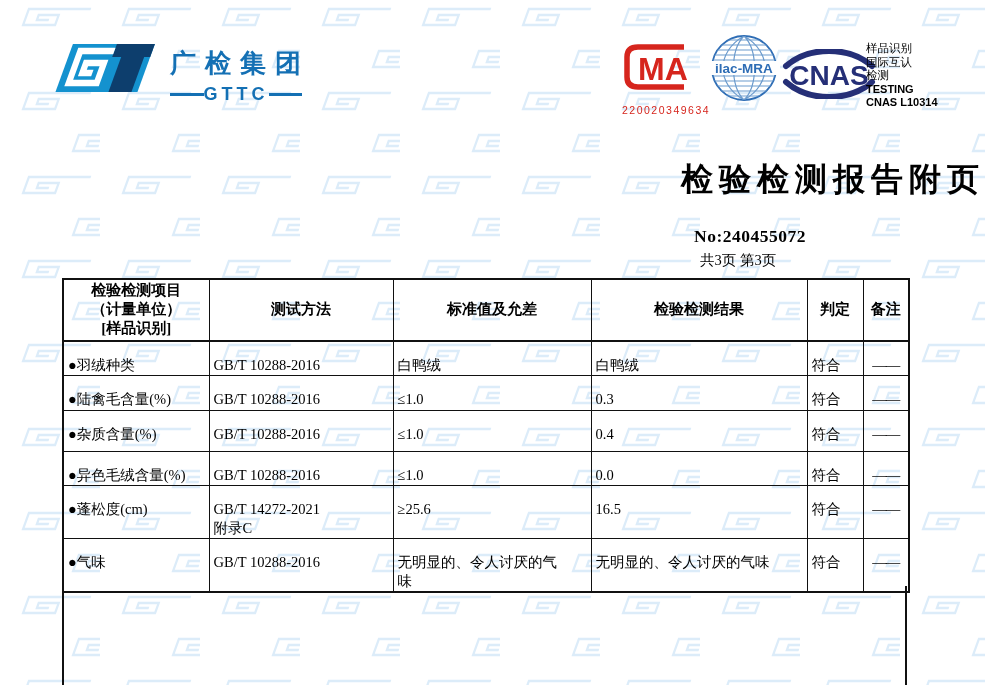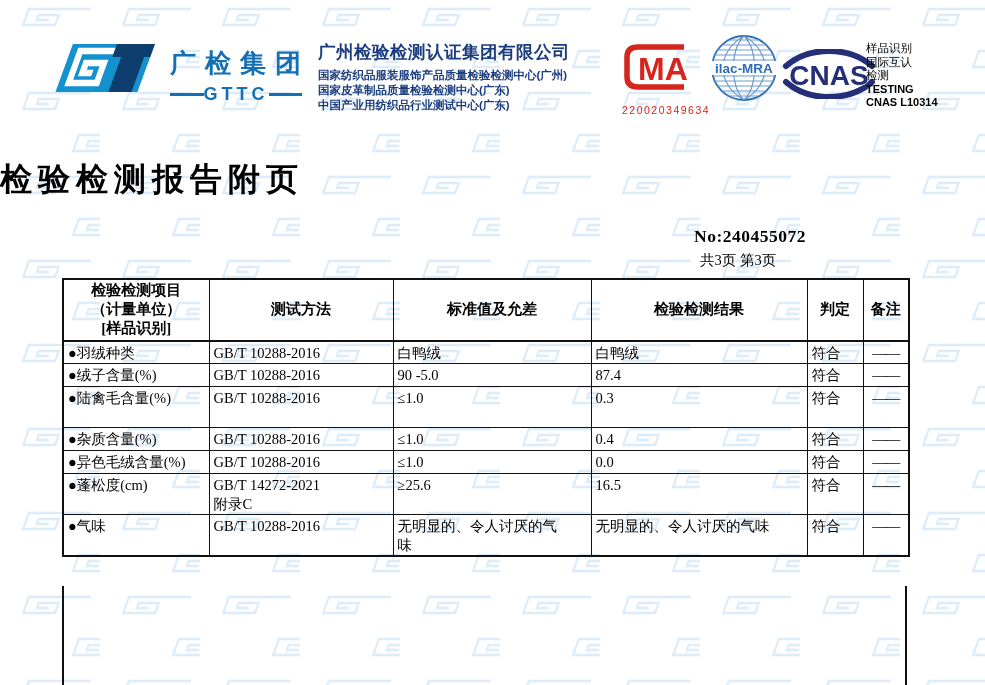--- a/index.html
+++ b/index.html
@@ -24,34 +24,34 @@
   
   .cma{position:absolute;left:622px;top:42px;width:82px;text-align:center;}
   .cma-num{color:#d6251d;font-size:10.5px;letter-spacing:1.5px;margin-top:8px;
            font-family:"Liberation Sans",sans-serif;}
   .ilac{position:absolute;left:708px;top:32px;}
   .cnas{position:absolute;left:781px;top:49px;}
   .accr{position:absolute;left:866px;top:42px;font-size:11.5px;line-height:13.5px;color:#000;}
   .accr .bold-line{font-family:"Liberation Sans",sans-serif;font-weight:bold;font-size:11px;}
 
   
-  .doc-title{position:absolute;left:0;top:158px;width:985px;text-align:left;
+  .doc-title{position:absolute;left:0;top:158px;width:985px;text-align:right;
              font-size:32px;font-weight:bold;letter-spacing:6px;}
   .report-no{position:absolute;left:694px;top:226px;font-size:17.5px;font-weight:bold;letter-spacing:0.5px;}
   .page-info{position:absolute;left:700px;top:251px;font-size:14.5px;}
 
   
   table.report{position:absolute;left:62px;top:278px;width:846px;border-collapse:collapse;
                table-layout:fixed;background:transparent;}
   table.report th,table.report td{border:1.8px solid #111;padding:1px 4px;color:#000;
                font-size:14.5px;line-height:1.28;overflow:hidden;}
   table.report{border:2.5px solid #111;}
   table.report thead th{text-align:center;font-weight:bold;font-size:15px;
                white-space:pre-line;height:57px;vertical-align:middle;border-bottom:2.2px solid #111;}
-  table.report tbody td{vertical-align:top;white-space:pre-line;padding-top:2px;}
+  table.report tbody td{vertical-align:top;white-space:pre-line;padding-top:14px;}
   tbody tr:nth-child(1),tbody tr:nth-child(2),tbody tr:nth-child(4),tbody tr:nth-child(5){height:23px;}
   tbody tr:nth-child(3){height:41px;}
   tbody tr:nth-child(6){height:40px;}
   tbody tr:nth-child(7),tbody tr:nth-child(8){height:39px;}
   td.c4{padding-left:5px;}
   td.c5{text-align:center;font-size:13px;letter-spacing:-1px;}
 
   
   .continuation{position:absolute;left:62px;top:586px;width:841px;height:99px;
                 border-left:2.5px solid #111;border-right:2.5px solid #111;}
@@ -84,26 +84,20 @@
     </g>
   </svg>
 
   <div class="brand-cn">广检集团</div>
   <div class="brand-en-row">
     <div class="brand-line"></div>
     <div class="brand-en">GTTC</div>
     <div class="brand-line"></div>
   </div>
 
-  <div class="company">
-    <div class="company-name">广州检验检测认证集团有限公司</div>
-    <div class="company-line">国家纺织品服装服饰产品质量检验检测中心(广州)</div>
-    <div class="company-line">国家皮革制品质量检验检测中心(广东)</div>
-    <div class="company-line">中国产业用纺织品行业测试中心(广东)</div>
-  </div>
 
   <div class="cma">
     <svg width="82" height="50" viewBox="0 0 82 50">
       <path d="M62,5 H16 Q5,5 5,15 V35 Q5,45 16,45 H62" fill="none" stroke="#d6251d" stroke-width="5.5"></path>
       <text x="41" y="38" text-anchor="middle" font-family="Liberation Sans,sans-serif" font-weight="bold" font-size="32" fill="#d6251d">MA</text>
     </svg>
     <div class="cma-num">220020349634</div>
   </div>
 
   <svg class="ilac" width="72" height="72" viewBox="0 0 72 72">
@@ -164,28 +158,20 @@
     <tbody>
         <tr>
           <td class="c0">●羽绒种类</td>
           <td class="c1">GB/T 10288-2016</td>
           <td class="c2">白鸭绒</td>
           <td class="c3">白鸭绒</td>
           <td class="c4">符合</td>
           <td class="c5">——</td>
         </tr>
         <tr>
-          <td class="c0">●绒子含量(%)</td>
-          <td class="c1">GB/T 10288-2016</td>
-          <td class="c2">90 -5.0</td>
-          <td class="c3">87.4</td>
-          <td class="c4">符合</td>
-          <td class="c5">——</td>
-        </tr>
-        <tr>
           <td class="c0">●陆禽毛含量(%)</td>
           <td class="c1">GB/T 10288-2016</td>
           <td class="c2">≤1.0</td>
           <td class="c3">0.3</td>
           <td class="c4">符合</td>
           <td class="c5">——</td>
         </tr>
         <tr>
           <td class="c0">●杂质含量(%)</td>
           <td class="c1">GB/T 10288-2016</td>

